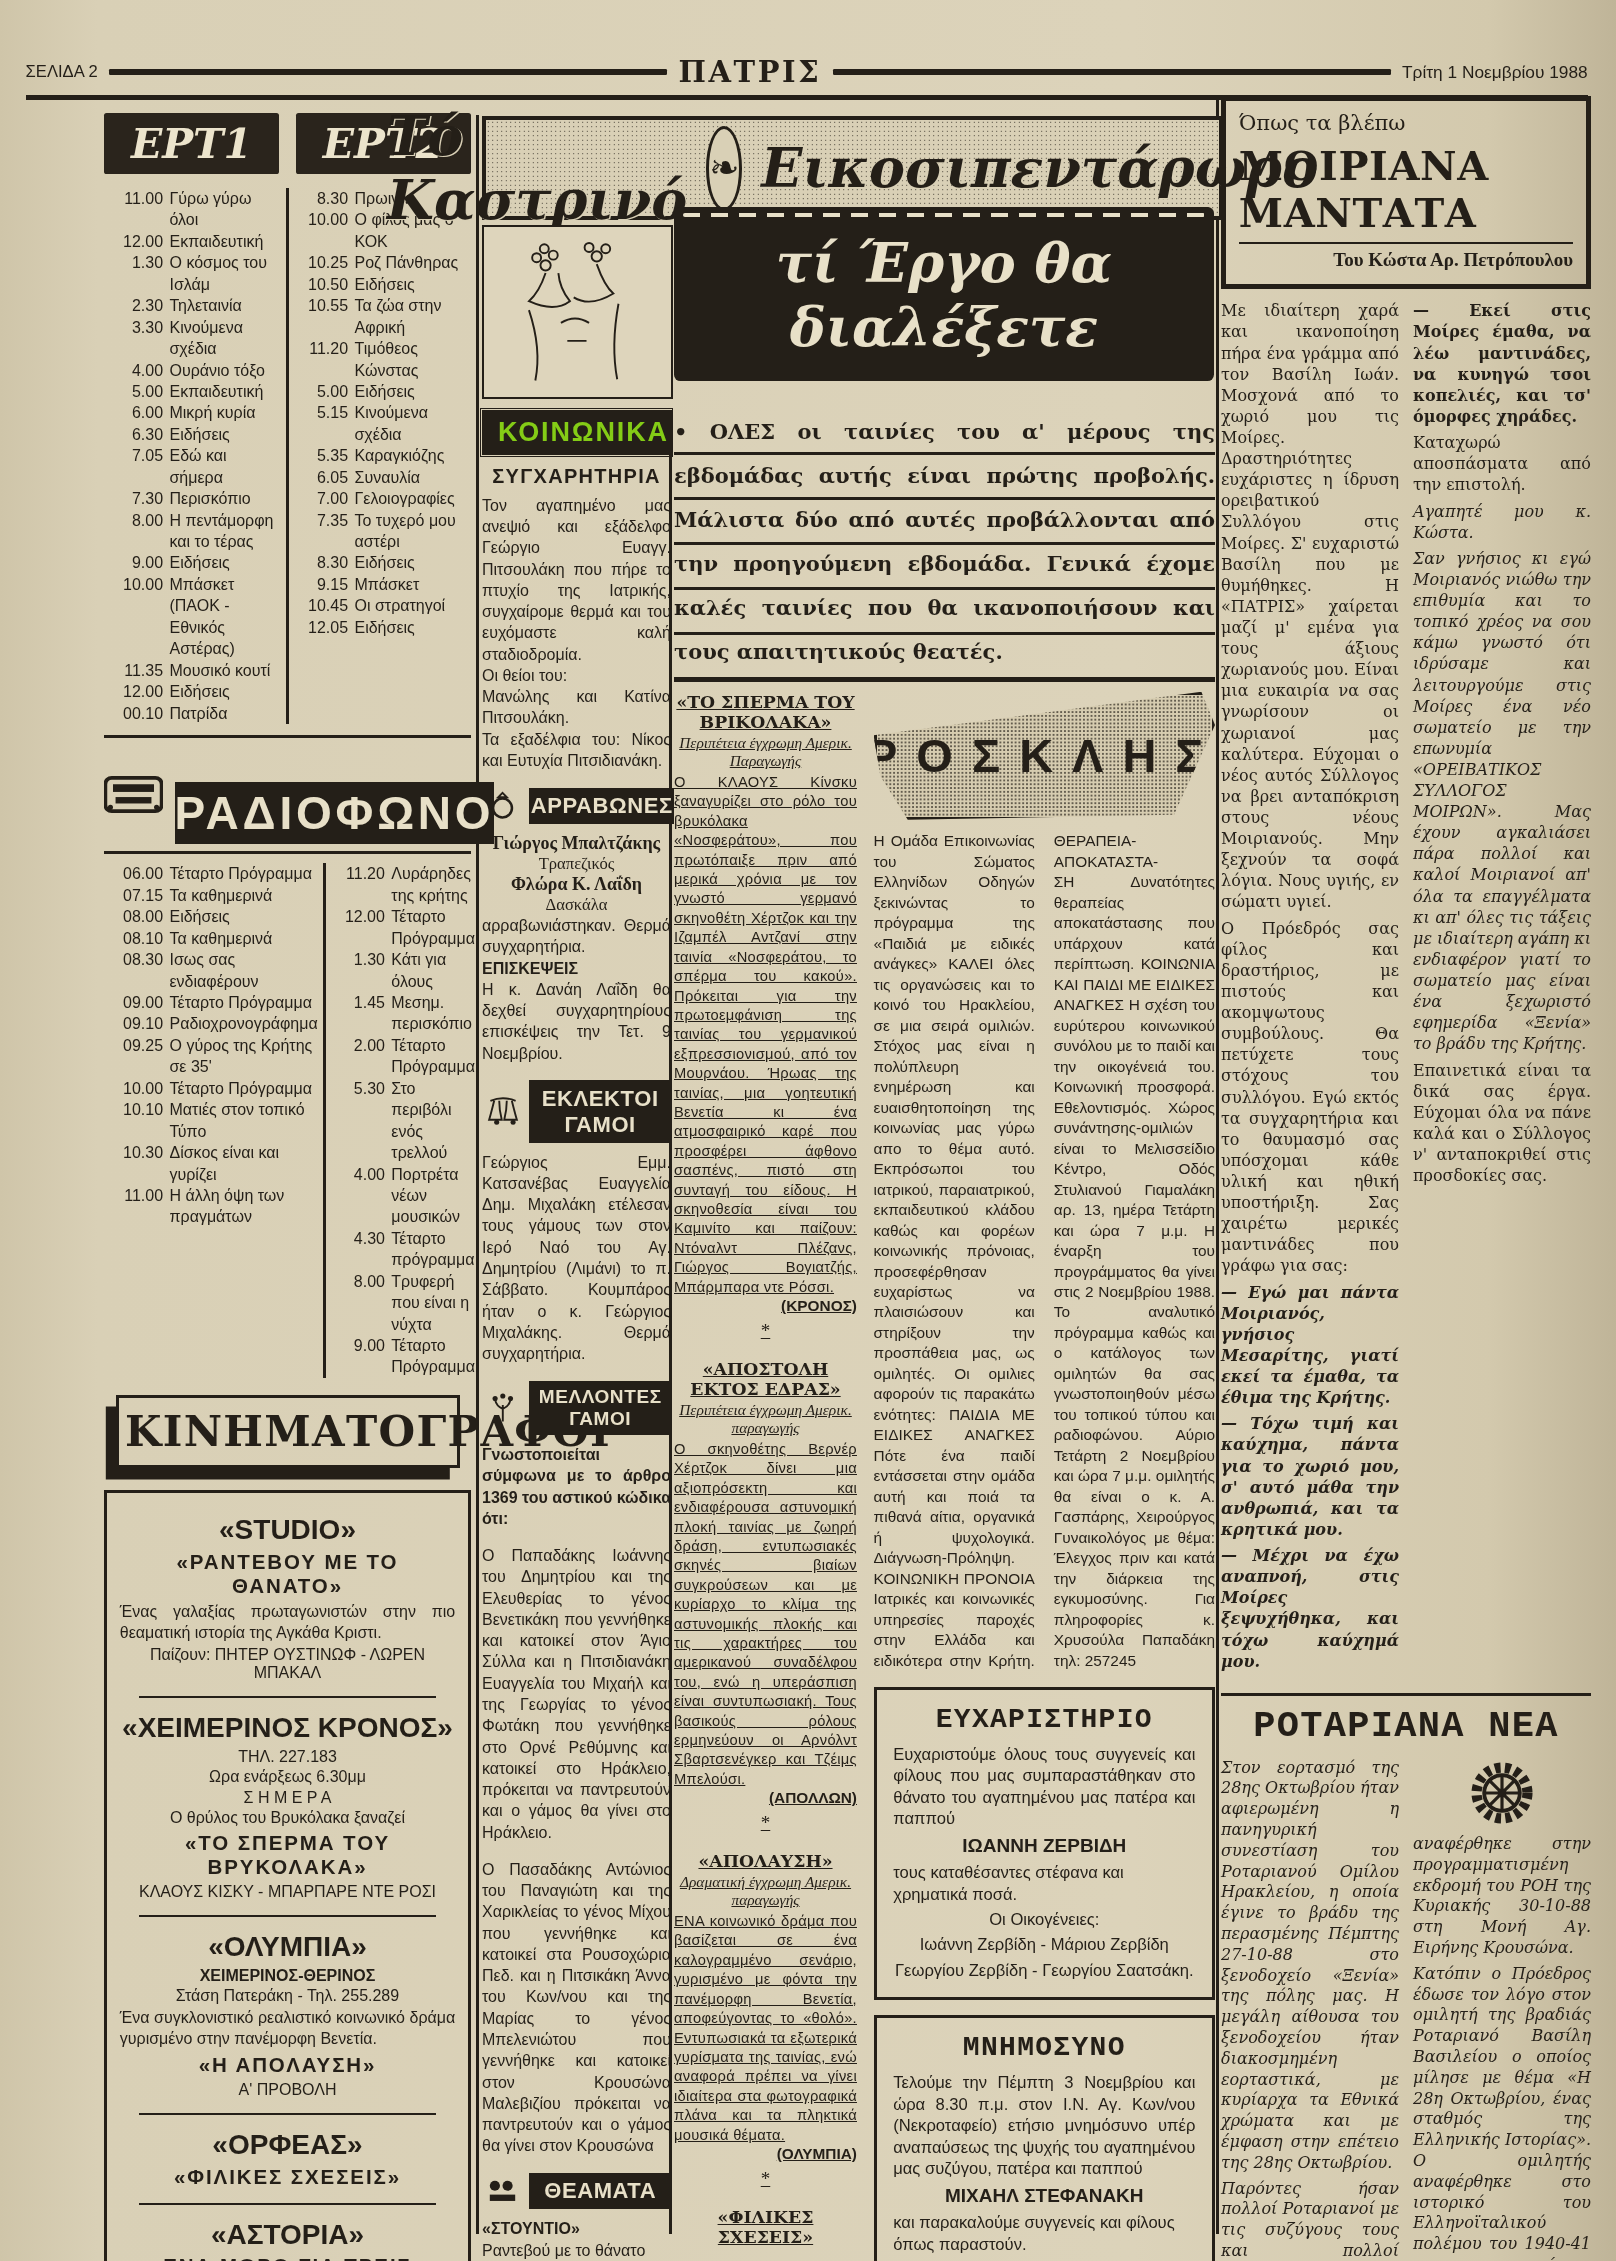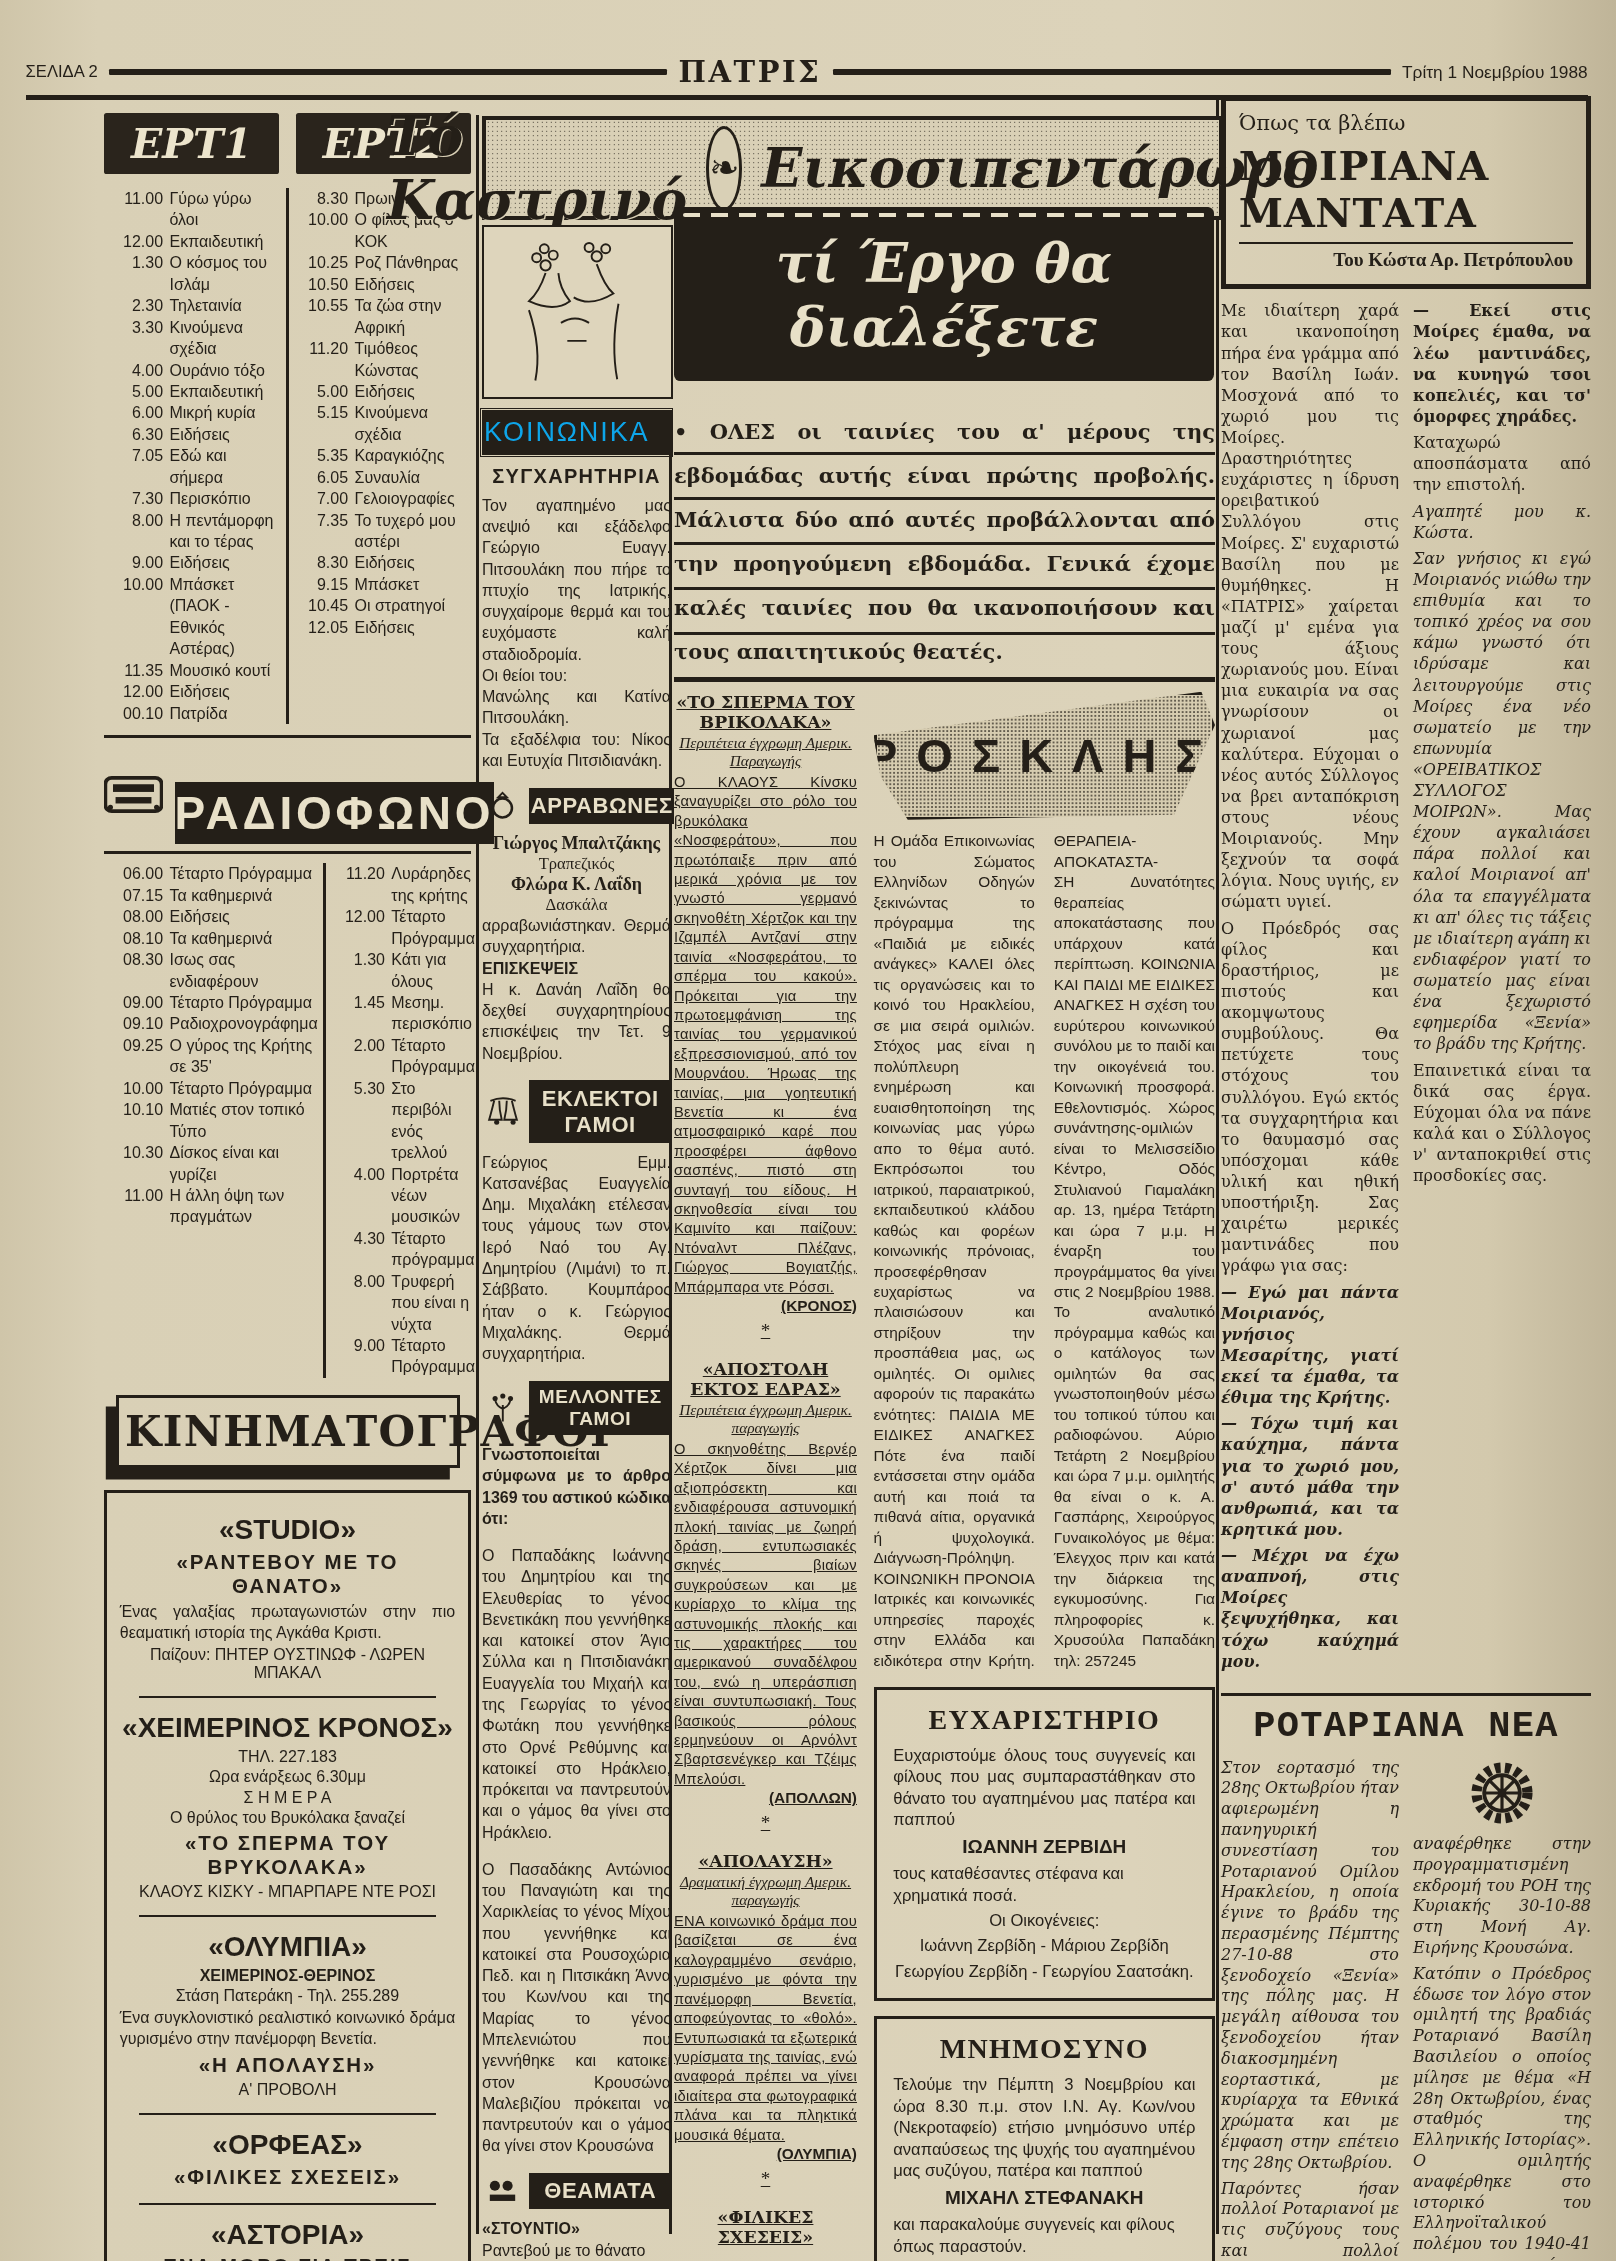--- a/index.html
+++ b/index.html
@@ -71,29 +71,29 @@
   .star{text-align:center;font-size:19px;margin:5.1px 0;}
   
   .prosk-banner{height:122px;background-image:radial-gradient(#241f18 0.6px,transparent 0.8px);background-size:3.8px 3.8px;
     background-color:#d6ccb0;border:3.8px solid #241f18;clip-path:polygon(0 34%,96% 0,100% 26%,88% 96%,10% 100%,2% 66%);
     display:flex;align-items:center;justify-content:center;margin-bottom:11.5px;}
   .prosk-banner span{font-family:"Liberation Sans",sans-serif;font-weight:bold;font-size:47px;letter-spacing:19px;}
   .twocol{column-count:2;column-gap:19px;column-rule:none;}
   .bodytext{font-family:"Liberation Sans",sans-serif;font-size:15.4px;line-height:1.33;text-align:justify;}
   
   .obitbox{border:3.2px solid #241f18;padding:11.5px 16.6px;margin:15.4px 0;}
-  .obitbox h3{margin:2.6px 0 9px;text-align:center;font-family:Liberation Serif, serif;font-weight:bold;font-size:28px;letter-spacing:1.3px;}
+  .obitbox h3{margin:2.6px 0 9px;text-align:center;font-family:Liberation Mono, monospace;font-weight:bold;font-size:28px;letter-spacing:1.3px;}
   .obitbox .name{text-align:center;font-family:"Liberation Sans",sans-serif;font-weight:bold;font-size:19px;margin:5.1px 0;}
   .obitbox p{font-family:"Liberation Sans",sans-serif;font-size:16.6px;line-height:1.3;margin:3.8px 0;}
   .obitbox .sig{text-align:center;}
   
   #col2{position:absolute;left:482px;top:410px;width:189px;}
   #col2 .bodytext{font-size:16px;}
-  .kbar{background:#241f18;color:#0ea5e9;text-align:left;font-family:"Liberation Sans",sans-serif;
-    font-weight:normal;font-size:27px;letter-spacing:1.9px;padding:5.1px 0;border:2.6px solid #241f18;outline:1.9px solid #241f18;outline-offset:1.9px;margin-bottom:10.2px;}
+  .kbar{background:#241f18;color:#84cc16;text-align:right;font-family:"Liberation Sans",sans-serif;
+    font-weight:bold;font-size:27px;letter-spacing:1.9px;padding:5.1px 0;border:2.6px solid #241f18;outline:1.9px solid #241f18;outline-offset:1.9px;margin-bottom:10.2px;}
   .subhead{text-align:center;font-family:"Liberation Sans",sans-serif;font-weight:bold;font-size:20px;letter-spacing:1.3px;margin:6.4px 0;}
   .sbar{display:flex;align-items:center;gap:6.4px;margin:16.6px 0 9px;}
   .sbar .icon{flex:0 0 auto;width:41px;display:flex;justify-content:center;}
   .sbar .bar{flex:1;background:#241f18;color:#e8e0c8;font-family:"Liberation Sans",sans-serif;font-weight:bold;
     font-size:22px;letter-spacing:0.6px;text-align:center;padding:5.1px 1.3px;}
   .namec{ text-align:center;font-weight:bold;font-size:18px;font-family:"Liberation Serif",serif;}
   .rolec{ text-align:center;font-size:16.6px;}
   
   #col-right{position:absolute;left:1221px;top:96px;width:370px;}
   .moir-box{border:5.1px solid #241f18;padding:10.2px 12.8px 12.8px;}

